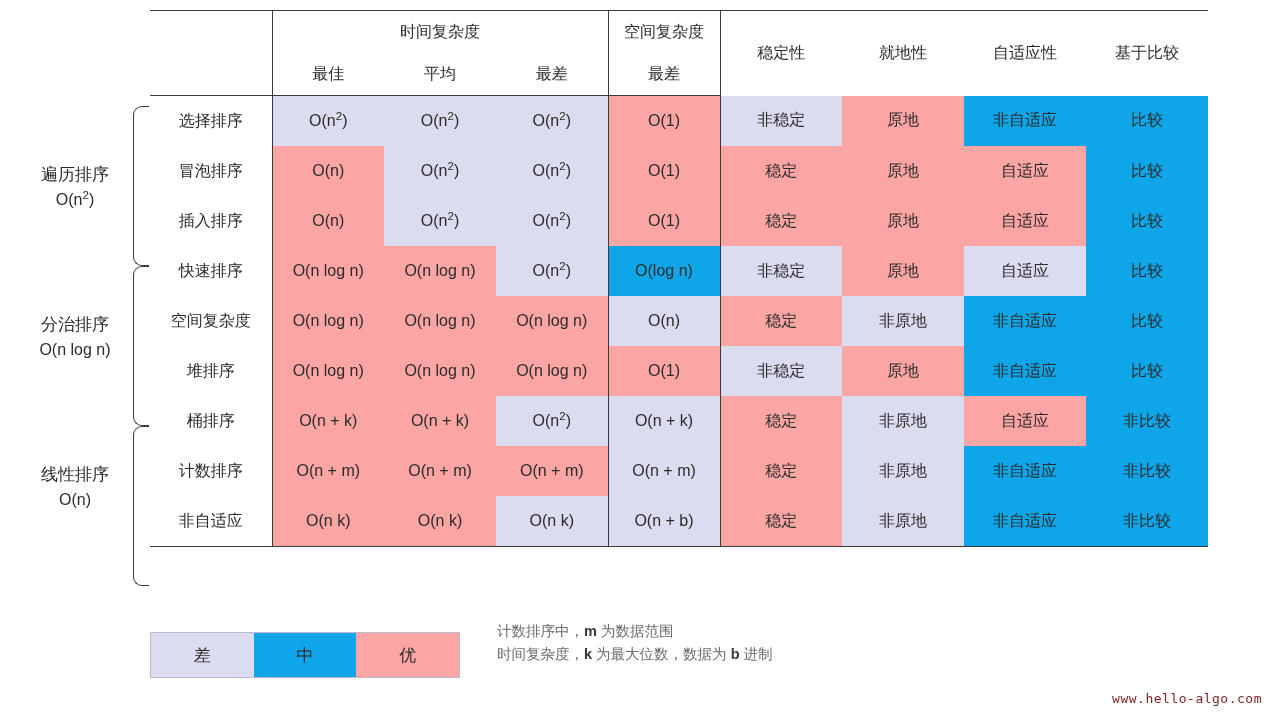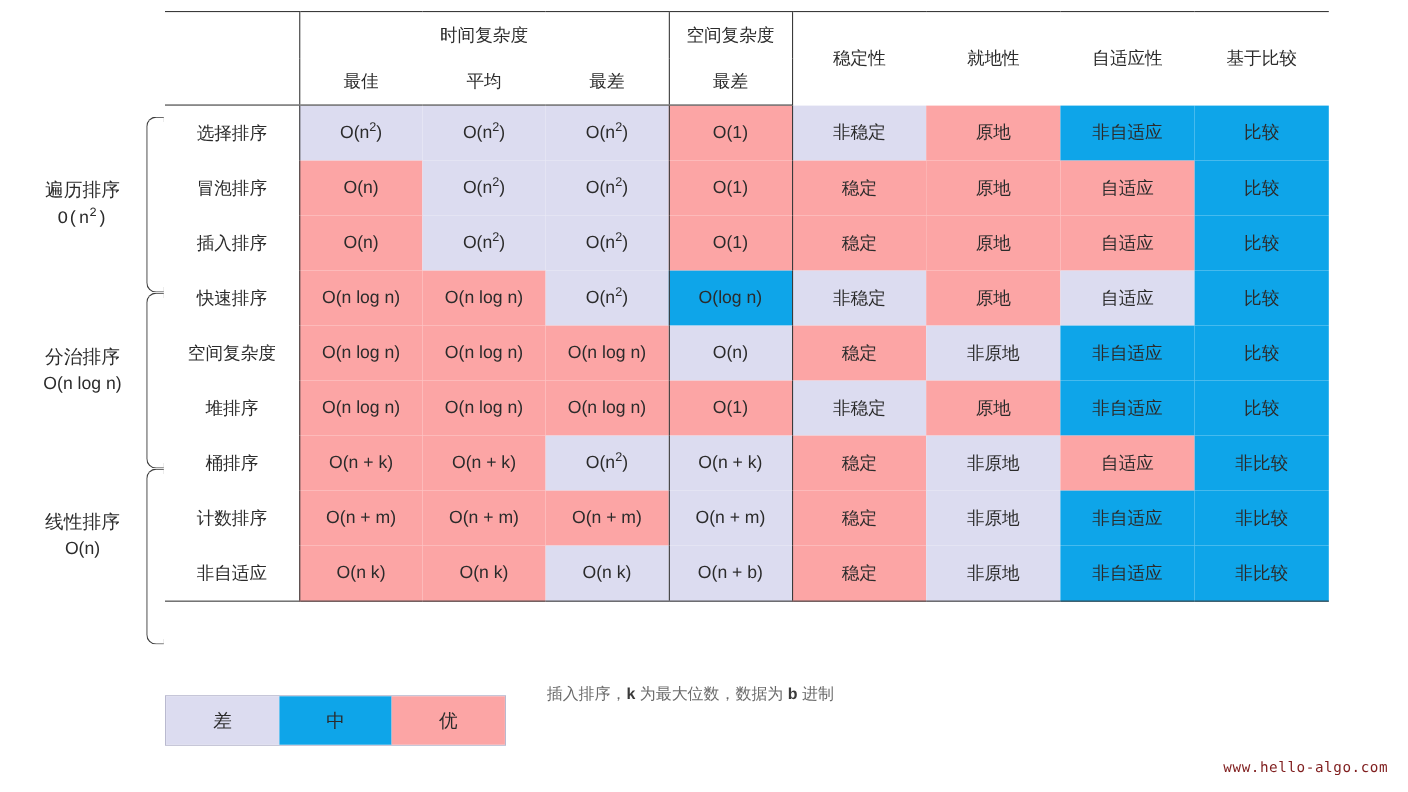--- a/index.html
+++ b/index.html
@@ -34,21 +34,21 @@
     width: 150px;
     text-align: center;
     font-size: 17px;
     line-height: 1.45;
     color: #2b2b2b;
   }
   .group-label .sub {
     display: block;
     font-size: 16px;
   }
-  .g0 { top: 58px; font-family: Liberation Mono, monospace; }
+  .g0 { top: 58px; }
   .g1 { top: 208px; }
   .g2 { top: 358px; }
 
   
   .brace {
     position: absolute;
     left: 133px;
     width: 16px;
     border-left: 1.2px solid #3a3a3a;
     border-top: 1.2px solid #3a3a3a;
@@ -312,17 +312,18 @@
       </tbody>
   </table>
 
   <div class="legend">
     <div class="c-bad">差</div>
     <div class="c-mid">中</div>
     <div class="c-good">优</div>
   </div>
 
   <div class="notes">
-    <div><span>插入排序，</span><b>k</b><span> 为最大位数，数据为 </span><b>b</b><span> 进制</span></div>
+    <div><span>计数排序中，</span><b>m</b><span> 为数据范围</span></div>
+    <div><span>时间复杂度，</span><b>k</b><span> 为最大位数，数据为 </span><b>b</b><span> 进制</span></div>
   </div>
 
   <div class="watermark">www.hello-algo.com</div>
 </div>
 
 </body></html>

